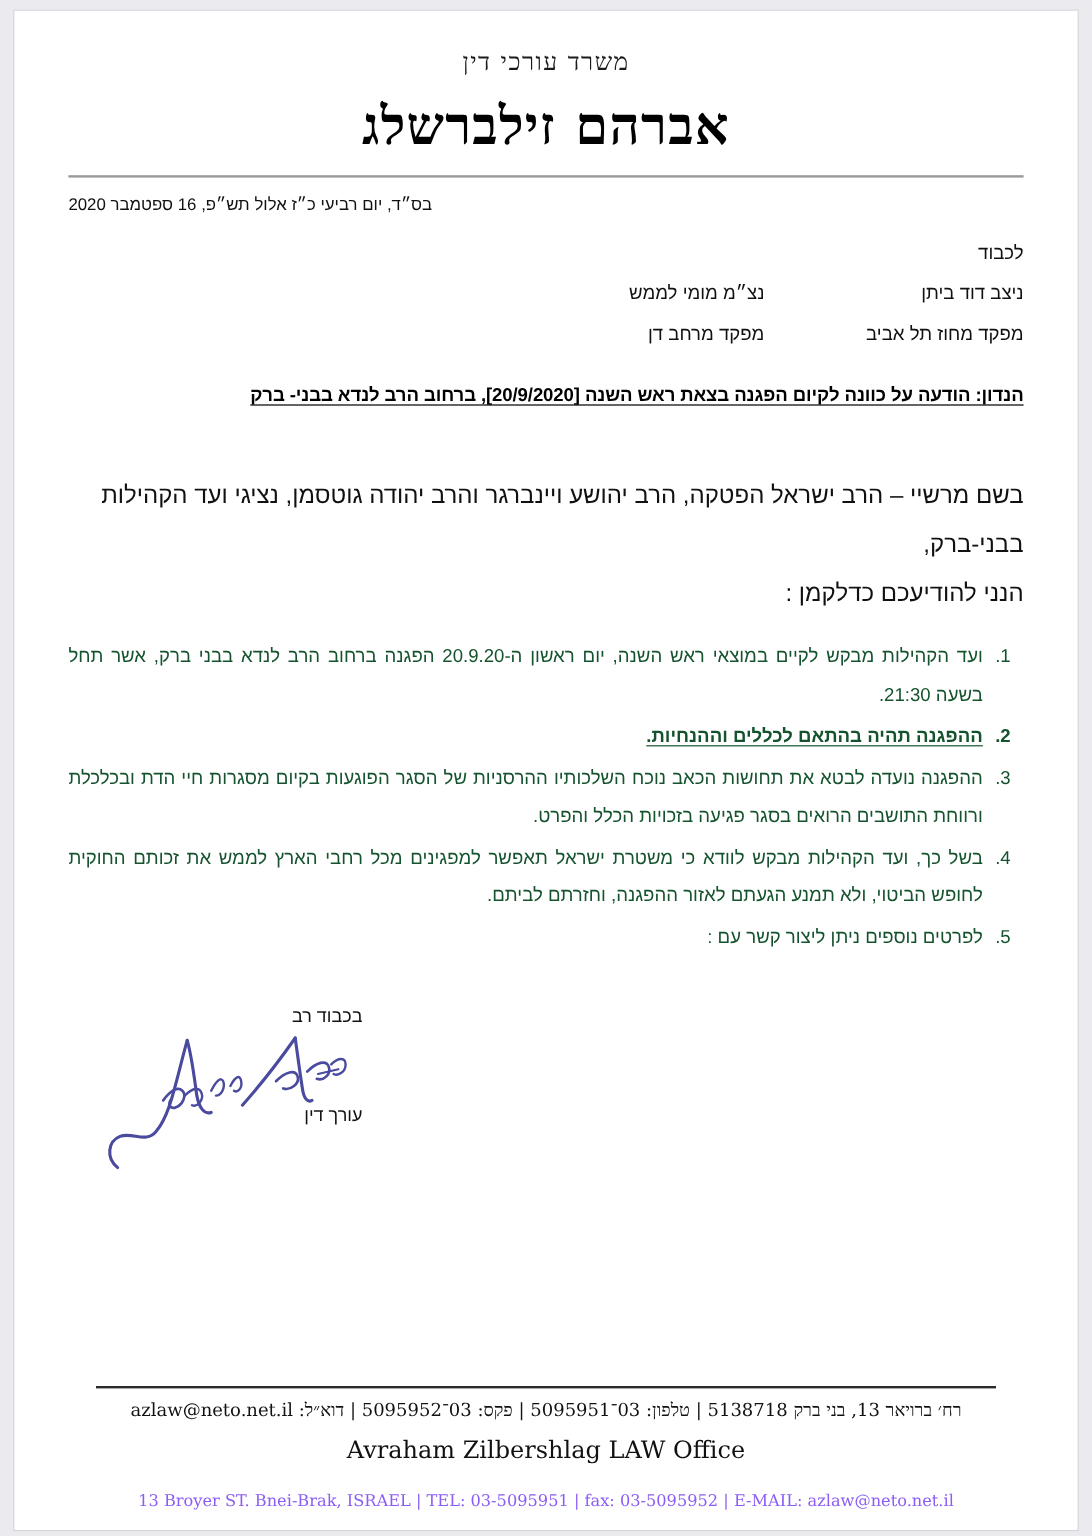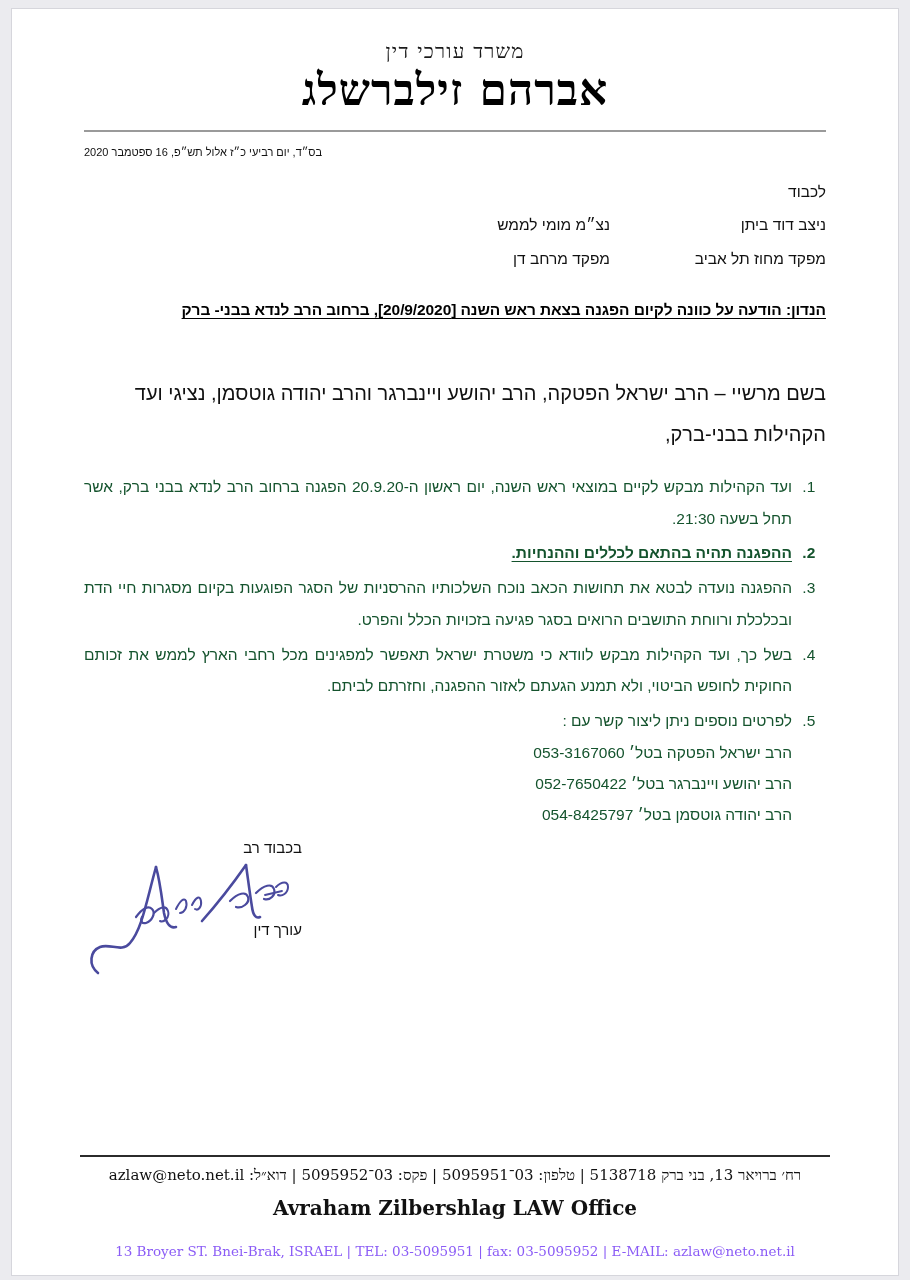--- a/index.html
+++ b/index.html
@@ -32,21 +32,21 @@
     height: 1266px;
     background: #ffffff;
     box-shadow: 0 0 0 1px #d6d6dc;
     overflow: hidden;
   }
   .page-inner {
     position: relative;
     width: 886px;
     height: 1266px;
     box-sizing: border-box;
-    padding: 0 72px;
+    padding: 0 45px;
     direction: rtl;
   }
 
   
   .letterhead {
     text-align: center;
     padding-top: 30px;
   }
   .lh-sub {
     font-family: "DejaVu Serif", "Liberation Serif", serif;
@@ -54,34 +54,34 @@
     letter-spacing: 1.2px;
     color: #1a1a1a;
     line-height: 1.2;
   }
   .lh-name {
     font-family: "DejaVu Serif", "Liberation Serif", serif;
     font-weight: bold;
     font-size: 44px;
     letter-spacing: 1px;
     color: #000;
-    margin-top: 2px;
+    margin-top: 18px;
     line-height: 1.1;
   }
   .lh-rule {
     margin-top: 16px;
     height: 0;
     border-top: 2px solid #9a9a9a;
   }
 
   
   .date-line {
     margin-top: 14px;
     text-align: left;
-    font-size: 11px;
+    font-size: 14px;
     color: #111;
     direction: rtl;
   }
 
   
   .addressee {
     margin-top: 26px;
     font-size: 15.5px;
     color: #111;
     line-height: 1.05;
@@ -199,21 +199,20 @@
     direction: rtl;
     line-height: 1.5;
   }
   .f-en-name {
     font-family: "DejaVu Serif", "Liberation Serif", serif;
     font-size: 20px;
     color: #111;
     direction: ltr;
     margin-top: 9px;
     line-height: 1.3;
-    font-weight: bold;
   }
   .f-en-addr {
     font-family: "DejaVu Serif", "Liberation Serif", serif;
     font-size: 13.5px;
     color: #8b5cf6;
     direction: ltr;
     margin-top: 22px;
     line-height: 1.3;
   }
 </style>
@@ -241,34 +240,30 @@
         <div class="addr-row">
           <div class="addr-col-a">מפקד מחוז תל אביב</div>
           <div class="addr-col-b">מפקד מרחב דן</div>
         </div>
       </section>
 
       <div class="subject">הנדון: הודעה על כוונה לקיום הפגנה בצאת ראש השנה [20/9/2020], ברחוב הרב לנדא בבני- ברק</div>
 
       <div class="intro">
         <span>בשם מרשיי – הרב ישראל הפטקה, הרב יהושע ויינברגר והרב יהודה גוטסמן, נציגי ועד הקהילות בבני-ברק,</span>
+        <span class="l2">הנני להודיעכם כדלקמן :</span>
       </div>
 
       <ol class="items">
         <li>ועד הקהילות מבקש לקיים במוצאי ראש השנה, יום ראשון ה-20.9.20 הפגנה ברחוב הרב לנדא בבני ברק, אשר תחל בשעה 21:30.</li>
         <li class="bold-ul">ההפגנה תהיה בהתאם לכללים וההנחיות.</li>
         <li>ההפגנה נועדה לבטא את תחושות הכאב נוכח השלכותיו ההרסניות של הסגר הפוגעות בקיום מסגרות חיי הדת ובכלכלת ורווחת התושבים הרואים בסגר פגיעה בזכויות הכלל והפרט.</li>
         <li>בשל כך, ועד הקהילות מבקש לוודא כי משטרת ישראל תאפשר למפגינים מכל רחבי הארץ לממש את זכותם החוקית לחופש הביטוי, ולא תמנע הגעתם לאזור ההפגנה, וחזרתם לביתם.</li>
         <li class="no-just">
           <span>לפרטים נוספים ניתן ליצור קשר עם :</span>
-          <ul class="contact-list">
-            <li>הרב ישראל הפטקה בטל׳ 053-3167060</li>
-            <li>הרב יהושע ויינברגר בטל׳ 052-7650422</li>
-            <li>הרב יהודה גוטסמן בטל׳ 054-8425797</li>
-          </ul>
         </li>
       </ol>
 
       <div class="sig-block">
         <div class="sig-regards">בכבוד רב</div>
         <svg class="sig-svg" viewBox="0 0 230 136">
           <g fill="none" stroke="#4a4a9e" stroke-linecap="round" stroke-linejoin="round">
             <path d="M18 130 C8 122 10 108 20 104 C30 100 42 110 50 100 C62 86 66 60 76 24" stroke-width="2.6" stroke="#4a4a9e"></path>
             <path d="M76 24 C80 38 82 56 84 70 C86 80 90 86 96 84" stroke-width="2.6" stroke="#4a4a9e"></path>
             <path d="M56 74 C62 66 68 62 72 66 C76 70 72 78 66 80 C62 81 60 78 62 74" stroke-width="2.2" stroke="#4a4a9e"></path>

